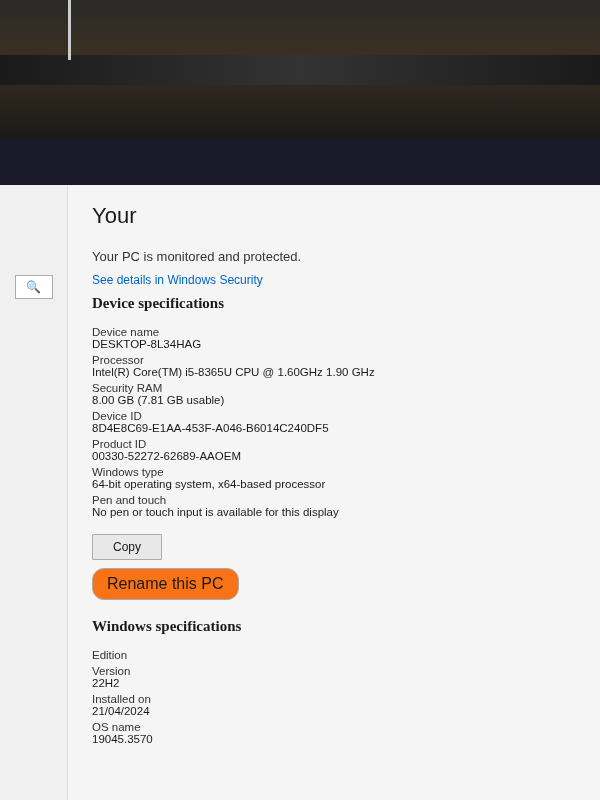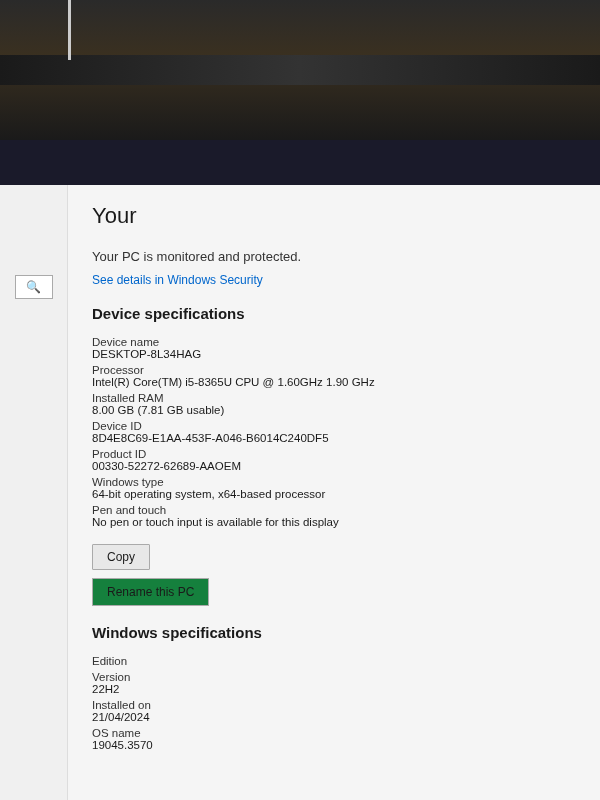--- a/index.html
+++ b/index.html
@@ -71,29 +71,30 @@
       color: #333;
       margin-bottom: 6px;
       margin-top: 20px;
     }
 
     .security-link {
       font-size: 12px;
       color: #0066cc;
       text-decoration: none;
       display: inline-block;
-      margin-bottom: 18px;
+      margin-bottom: 8px;
       cursor: pointer;
     }
 
     .section-title {
       font-size: 15px;
       font-weight: 600;
       color: #1a1a1a;
       margin-bottom: 12px;
+      font-family: Liberation Serif, serif;
     }
 
     .spec-table {
       width: 100%;
       margin-bottom: 14px;
     }
 
     .spec-row {
       display: flex;
       padding: 2px 0;
@@ -108,40 +109,40 @@
       font-weight: 400;
     }
 
     .spec-value {
       flex: 1;
       color: #1a1a1a;
     }
 
     .btn {
       display: inline-block;
-      padding: 5px 14px;
+      padding: 5px 20px;
       border: 1px solid #aaa;
       background: #e8e8e8;
       font-size: 12px;
       color: #1a1a1a;
       cursor: pointer;
       margin-bottom: 8px;
       border-radius: 1px;
     }
 
     .rename-btn {
       display: block;
       padding: 6px 14px;
       border: 1px solid #aaa;
-      background: #15803d;
-      font-size: 12px;
+      background: #f97316;
+      font-size: 16px;
       color: #1a1a1a;
       cursor: pointer;
       margin-bottom: 18px;
-      border-radius: 0;
+      border-radius: 12px;
       width: fit-content;
     }
 
     .divider-line {
       width: 3px;
       height: 60px;
       background: #ccc;
       position: absolute;
       left: 68px;
       top: 0;
@@ -179,21 +180,21 @@
 
     <div class="spec-row">
     <span class="spec-label">Device name</span>
     <span class="spec-value">DESKTOP-8L34HAG</span>
   </div>
         <div class="spec-row">
     <span class="spec-label">Processor</span>
     <span class="spec-value">Intel(R) Core(TM) i5-8365U CPU @ 1.60GHz  1.90 GHz</span>
   </div>
         <div class="spec-row">
-    <span class="spec-label">Installed RAM</span>
+    <span class="spec-label">Security RAM</span>
     <span class="spec-value">8.00 GB (7.81 GB usable)</span>
   </div>
         <div class="spec-row">
     <span class="spec-label">Device ID</span>
     <span class="spec-value">8D4E8C69-E1AA-453F-A046-B6014C240DF5</span>
   </div>
         <div class="spec-row">
     <span class="spec-label">Product ID</span>
     <span class="spec-value">00330-52272-62689-AAOEM</span>
   </div>

